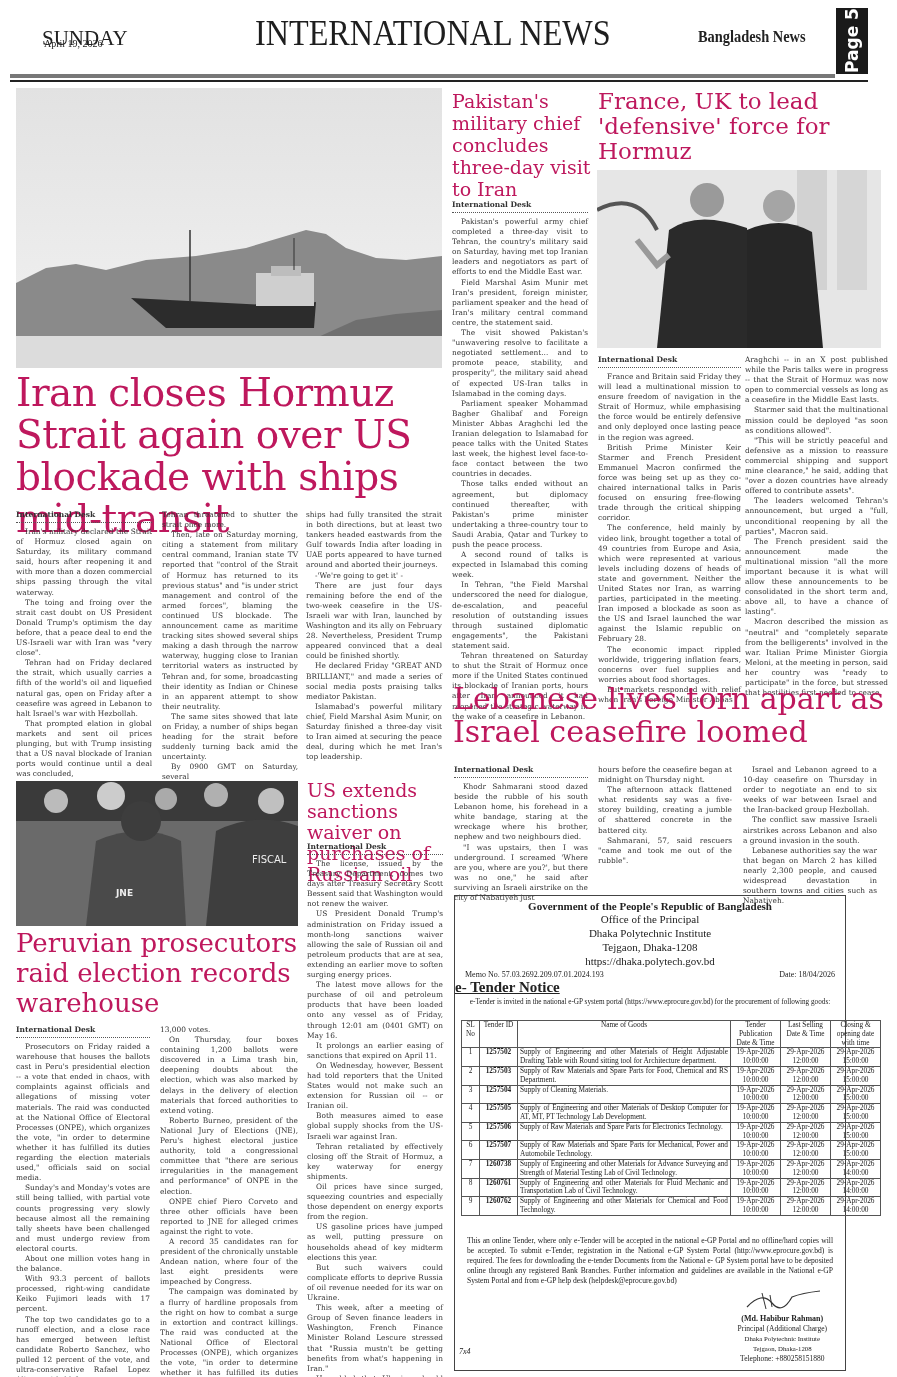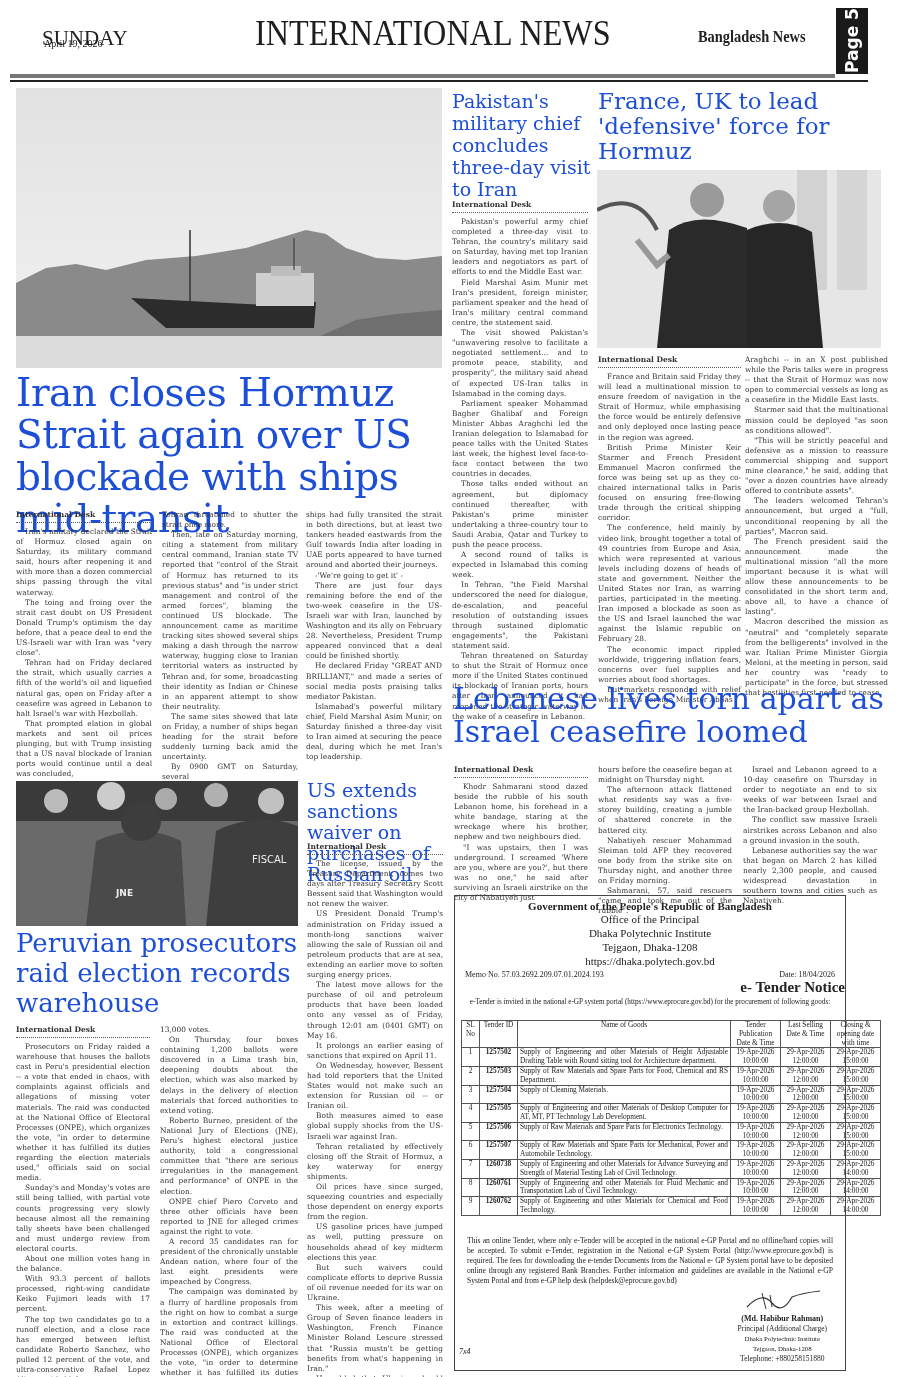--- a/index.html
+++ b/index.html
@@ -6,32 +6,32 @@
 body{width:897px;height:1377px;background:#fff;color:#222;font-family:"DejaVu Serif",serif;position:relative;overflow:hidden}
 .abs{position:absolute}
 .mast-day{left:42px;top:26px;font-family:"Liberation Serif",serif;font-weight:normal;font-size:21px;color:#222}
 .mast-date{left:44px;top:38px;font-family:"Liberation Serif",serif;font-size:10px;color:#222}
 .mast-title{left:255px;top:14px;font-family:"Liberation Serif",serif;font-size:35px;letter-spacing:0px;color:#1e1e1e;transform:scaleX(0.92);transform-origin:left}
 .mast-brand{left:698px;top:28px;font-family:"Liberation Serif",serif;font-weight:bold;font-size:16px;color:#222;transform:scaleX(0.9);transform-origin:left}
 .page-tab{left:836px;top:8px;width:32px;height:66px;background:#1a1a1a;color:#fff;font-family:"DejaVu Sans",sans-serif;font-weight:bold;font-size:17px;writing-mode:vertical-rl;transform:rotate(180deg);display:flex;align-items:center;justify-content:center}
 .rule1{left:10px;top:74px;width:825px;height:4px;background:#777}
 .rule2{left:10px;top:80px;width:858px;height:2px;background:#222}
 .photo{overflow:hidden}
-.headline{font-family:"DejaVu Serif",serif;color:#1d4ed8;line-height:1.08;font-weight:normal}
+.headline{font-family:"DejaVu Serif",serif;color:#be185d;line-height:1.08;font-weight:normal}
 .desk{font-family:"DejaVu Serif",serif;font-weight:bold;font-size:7.5px;color:#333;padding-bottom:3px;border-bottom:1px dotted #555;margin-bottom:4px}
 .body{font-family:"DejaVu Serif",serif;font-size:7.4px;line-height:10.1px;color:#333;text-align:justify}
 .body p{text-indent:9px}
 .col{position:absolute}
 
 .tender{left:454px;top:895px;width:392px;height:476px;border:1.5px solid #444;font-family:"Liberation Serif",serif;color:#222}
 .t-center{text-align:center}
 .t-gov{font-weight:bold;font-size:11px;margin-top:4px}
 .t-line{font-size:11px;line-height:14px}
 .t-memo{display:flex;justify-content:space-between;font-size:8px;padding:0 10px;margin-top:2px}
-.t-notice{font-weight:bold;font-size:15px;text-align:right;line-height:17px}
+.t-notice{font-weight:bold;font-size:15px;text-decoration:underline;text-align:left;line-height:17px}
 .t-intro{font-size:7.2px;text-align:center;margin:2px 0 3px}
 table.tt{border-collapse:collapse;margin:14px 6px;width:420px;font-size:7.3px;line-height:8.8px}
 table.tt th,table.tt td{border:1px solid #555;padding:0 2px;vertical-align:top}
 table.tt th{font-weight:normal;text-align:center}
 table.tt td.c{text-align:center}
 table.tt td.id{font-weight:bold;text-align:center}
 table.tt td.g{text-align:justify}
 .t-foot{font-size:7.6px;line-height:10px;padding:6px 12px 0;text-align:justify}
 .t-sign{position:absolute;right:18px;bottom:6px;text-align:center;font-size:7.5px;line-height:10px}
 .t-sign .nm{font-weight:bold;font-size:8px}
@@ -151,21 +151,20 @@
   <div class="desk">International Desk</div>
   <div class="body">
       <p>Khodr Sahmarani stood dazed beside the rubble of his south Lebanon home, his forehead in a white bandage, staring at the wreckage where his brother, nephew and two neighbours died.</p>
       <p>"I was upstairs, then I was underground. I screamed 'Where are you, where are you?', but there was no one," he said after surviving an Israeli airstrike on the city of Nabatiyeh just</p>
     </div>
 </div>
 <div class="col" style="left:598px;top:765px;width:134px;">
   <div class="body">
       <p style="text-indent: 0px;">hours before the ceasefire began at midnight on Thursday night.</p>
       <p>The afternoon attack flattened what residents say was a five-storey building, creating a jumble of shattered concrete in the battered city.</p>
-      <p>Nabatiyeh rescuer Mohammad Sleiman told AFP they recovered one body from the strike site on Thursday night, and another three on Friday morning.</p>
       <p>Sahmarani, 57, said rescuers "came and took me out of the rubble".</p>
     </div>
 </div>
 <div class="col" style="left:743px;top:765px;width:134px;">
   <div class="body">
       <p>Israel and Lebanon agreed to a 10-day ceasefire on Thursday in order to negotiate an end to six weeks of war between Israel and the Iran-backed group Hezbollah.</p>
       <p>The conflict saw massive Israeli airstrikes across Lebanon and also a ground invasion in the south.</p>
       <p>Lebanese authorities say the war that began on March 2 has killed nearly 2,300 people, and caused widespread devastation in southern towns and cities such as Nabatiyeh.</p>
     </div>
 </div>

